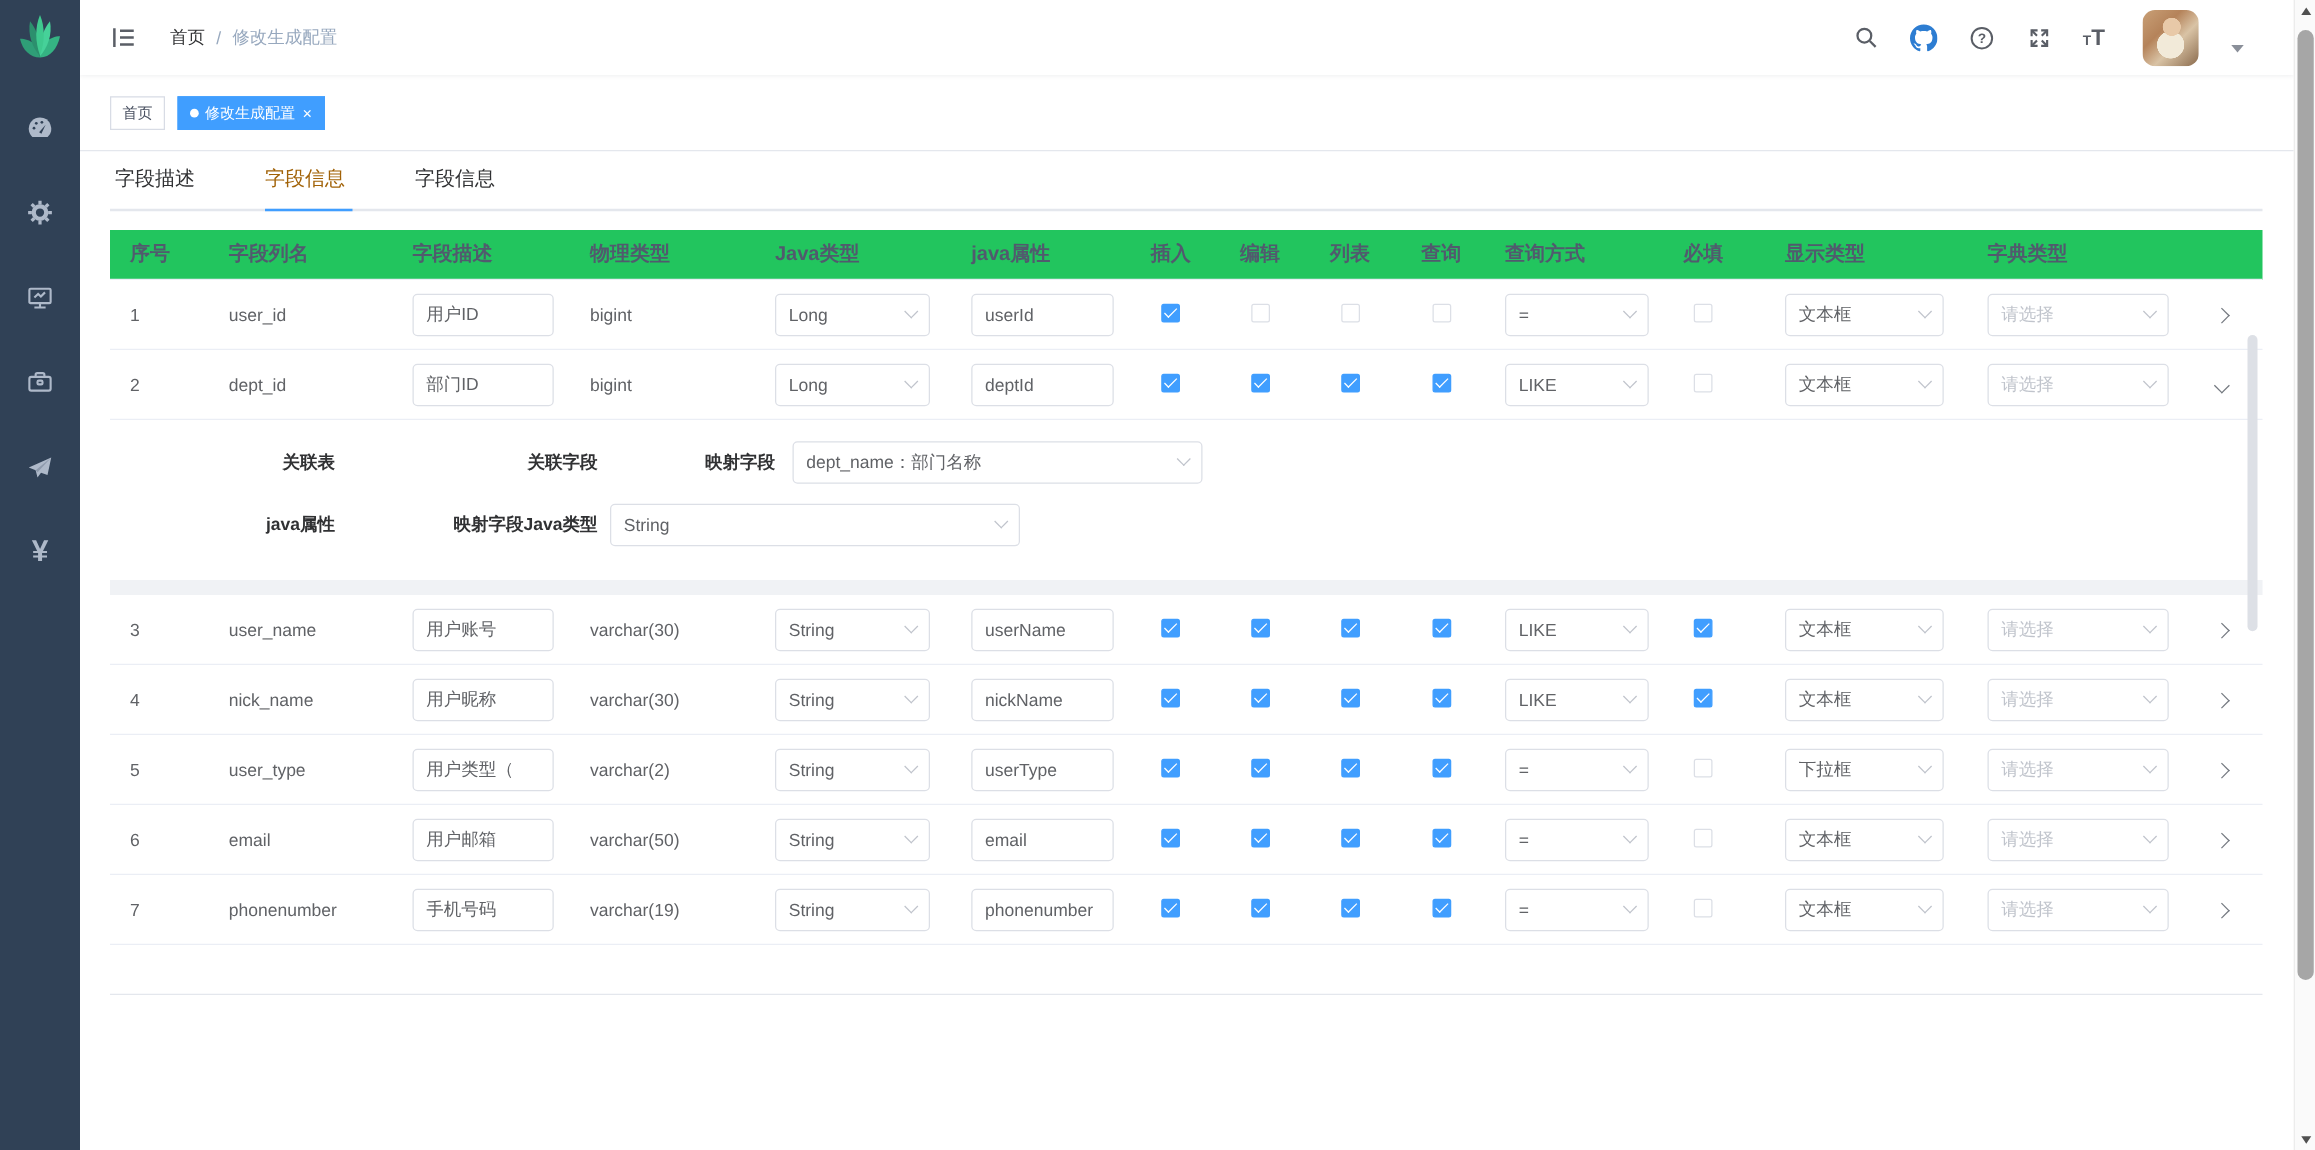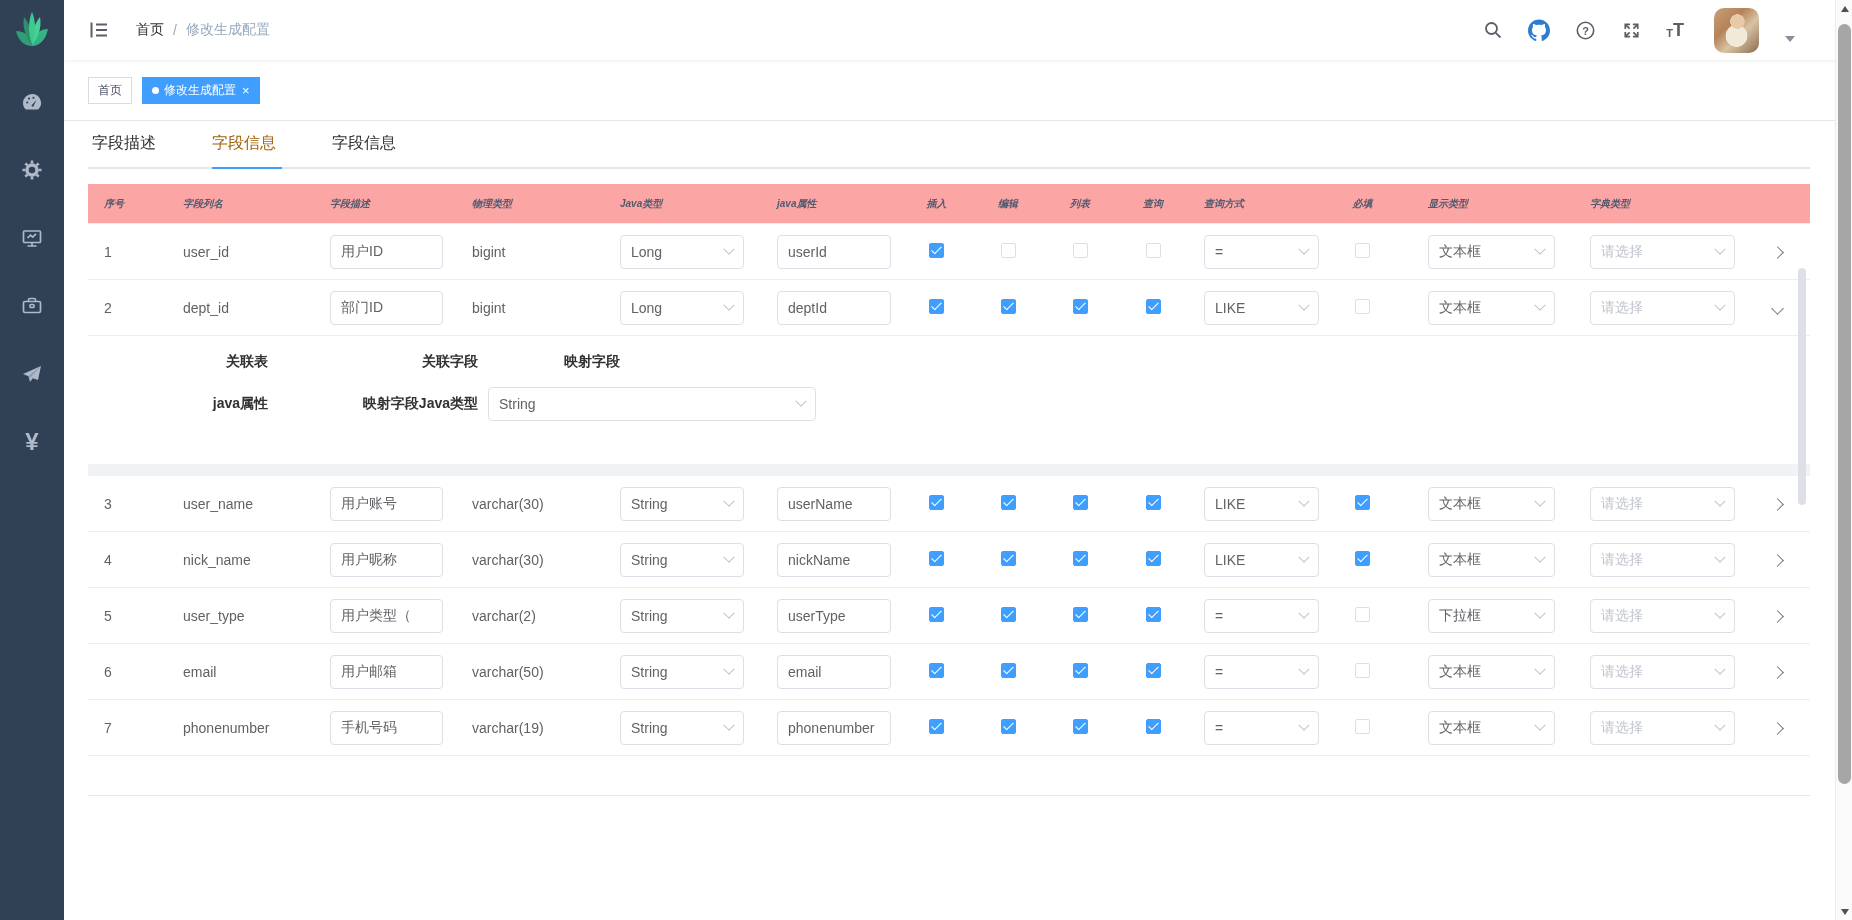--- a/index.html
+++ b/index.html
@@ -53,21 +53,21 @@
 
   .toggle-row { display:flex; align-items:center; padding-left:4px; margin-top:20px; height:26px; }
   .toggle-label { font-size:16px; color:#303133; }
   .switch { width:49px; height:25px; border-radius:13px; background:#409EFF; position:relative; margin:0 30px 0 3px; cursor:pointer; }
   .switch-knob { position:absolute; right:2px; top:2px; width:21px; height:21px; border-radius:50%; background:#fff; }
   .toggle-on-label { font-size:16px; color:#409EFF; cursor:pointer; }
 
   
   .table { margin-top:15px; width:1722px; }
   .tgrid { display:grid; grid-template-columns:83px 147px 142px 148px 157px 136px 71px 72px 72px 74px 135px 75px 170px 175px 65px; align-items:center; }
-  .thead { height:40px; background:#fca5a5; border-bottom:1px solid #ebeef5; font-size:10px; font-weight:bold; color:#515a6e;font-style:italic; }
+  .thead { height:40px; background:#22c55e; border-bottom:1px solid #ebeef5; font-size:16px; font-weight:bold; color:#515a6e; }
   .trow { height:56px; background:#fff; border-bottom:1px solid #ebeef5; font-size:14px; color:#606266; }
   .tgrid>*:nth-child(1) { padding-left:16px; }
   .tgrid>*:nth-child(2),.tgrid>*:nth-child(3),.tgrid>*:nth-child(4),.tgrid>*:nth-child(5),.tgrid>*:nth-child(6) { padding-left:12px; }
   .tgrid>*:nth-child(11) { padding-left:14px; }
   .tgrid>*:nth-child(13) { padding-left:28px; }
   .tgrid>*:nth-child(14) { padding-left:20px; }
   .tgrid>*:nth-child(7),.tgrid>*:nth-child(8),.tgrid>*:nth-child(9),.tgrid>*:nth-child(10),.tgrid>*:nth-child(12),.tgrid>*:nth-child(15) { justify-self:center; padding:0; text-align:center; }
 
   .inp { height:34px; border:1px solid #dcdfe6; border-radius:4px; padding:0 10px; font-size:14px; color:#606266; background:#fff; outline:none; width:113px; }
   .inp.w-field { width:114px; }
@@ -340,20 +340,24 @@
                   <i class="caret"></i>
                 </div>
               </div>
     <div><i class="chev open"></i></div>
   </div>
             <div class="expand-block">
     <div class="exp-row">
       <label class="exp-label lw1">关联表</label>
       <label class="exp-label lw2">关联字段</label>
       <label class="exp-label lw3">映射字段</label>
+      <div class="sel exp-sel third">
+                  <span>dept_name：部门名称</span>
+                  <i class="caret"></i>
+                </div>
     </div>
     <div class="exp-row second">
       <label class="exp-label lw1">java属性</label>
       <label class="exp-label lw2">映射字段Java类型</label>
       <div class="sel exp-sel w2sel">
                   <span>String</span>
                   <i class="caret"></i>
                 </div>
     </div>
   </div>

